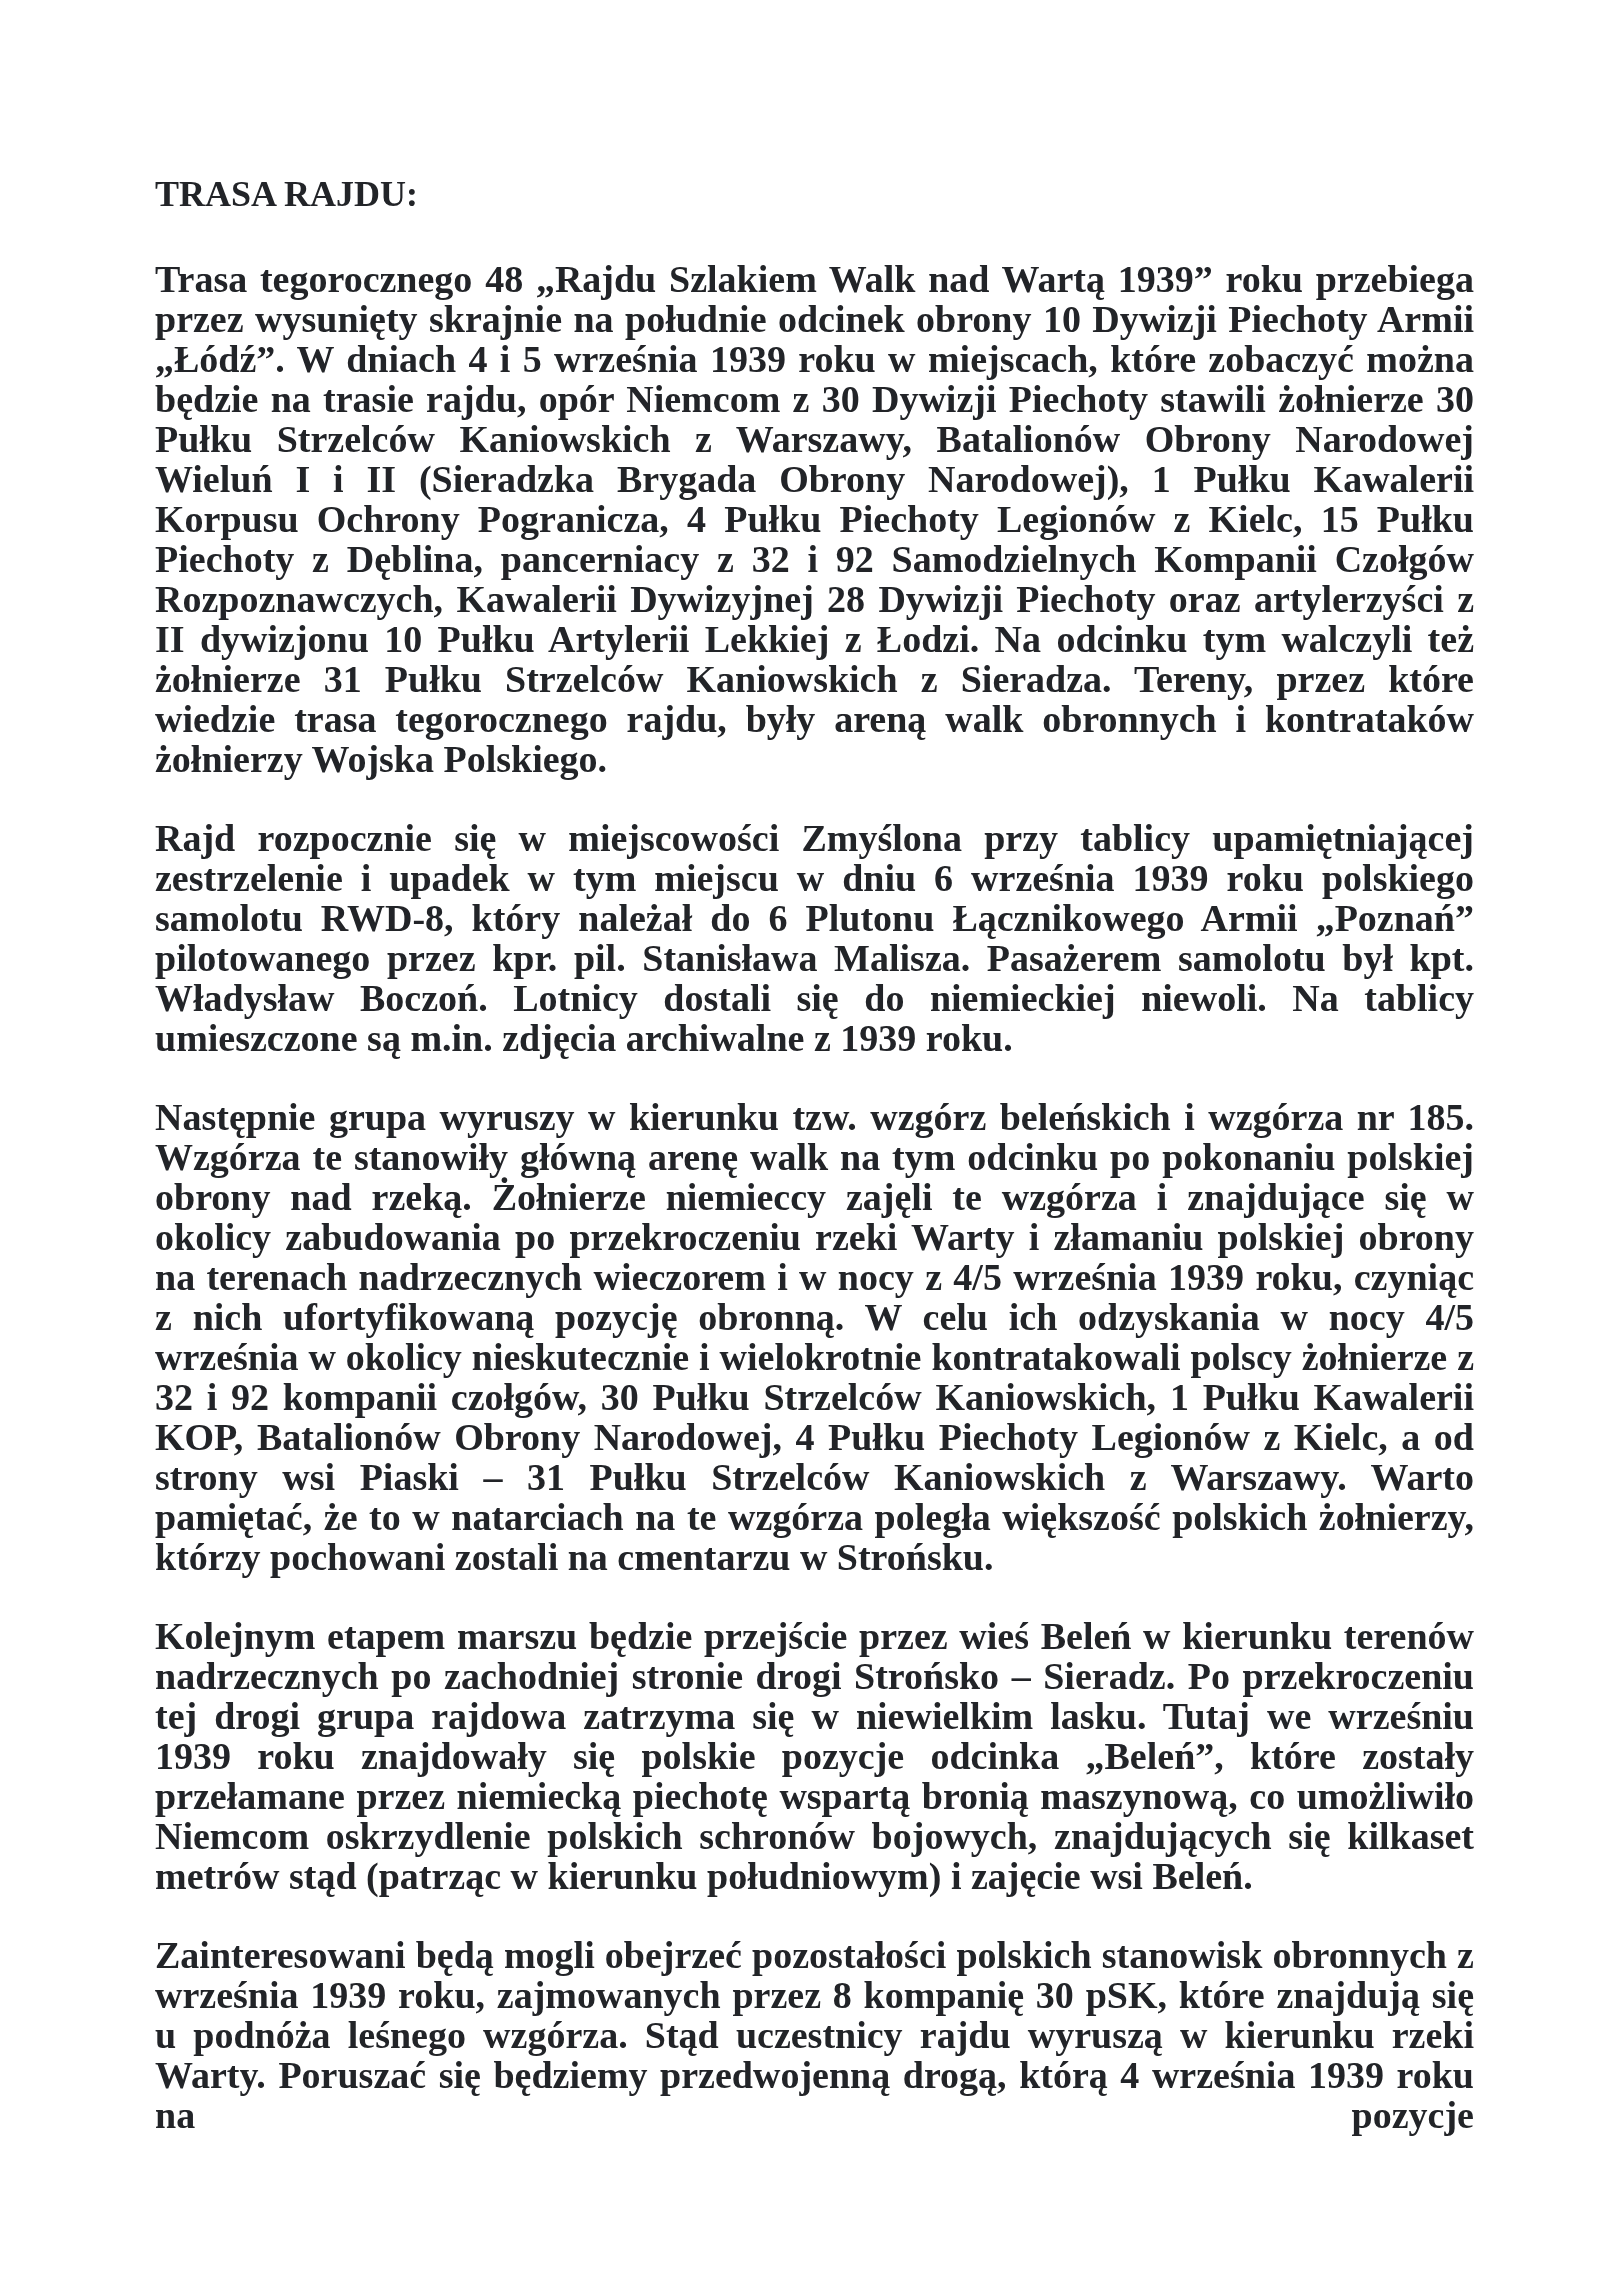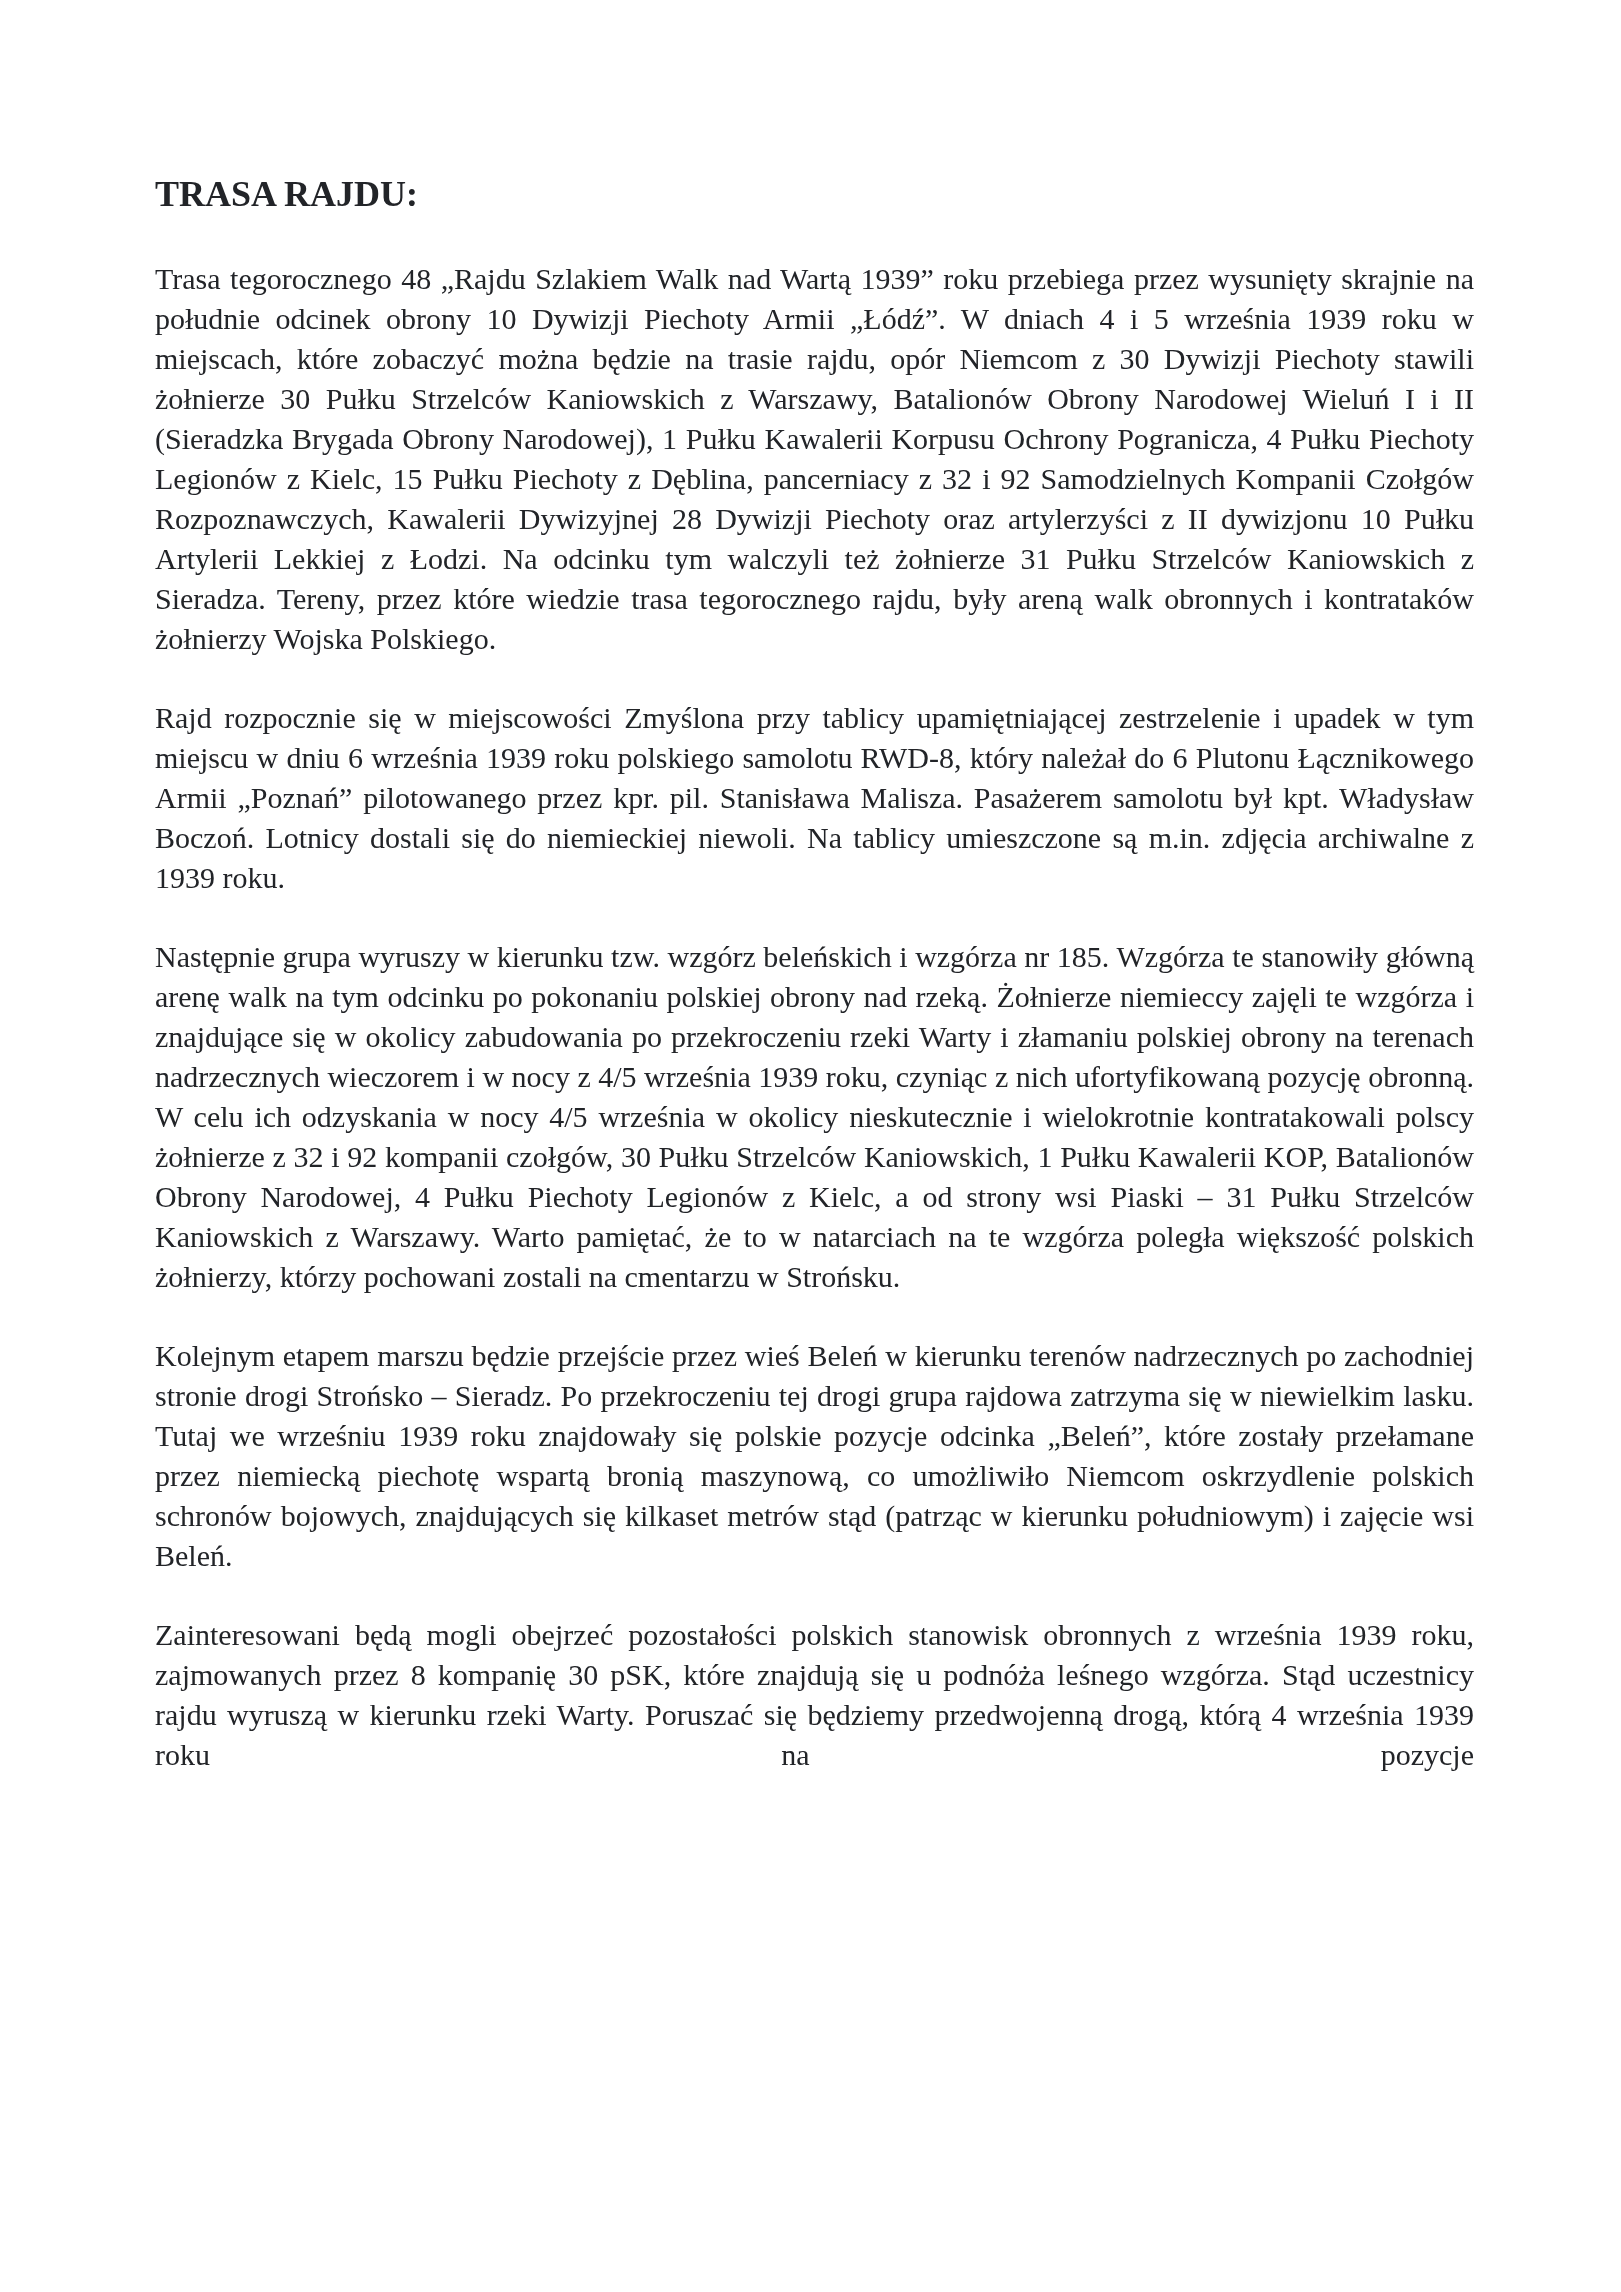--- a/index.html
+++ b/index.html
@@ -14,25 +14,26 @@
     margin-top: 48px;
   }
   .title {
     font-size: 36px;
     font-weight: bold;
     line-height: 43px;
     margin: 0 0 43px 0;
     letter-spacing: 0px;
   }
   .para {
-    font-size: 30px;
+    font-size: 38px;
     line-height: 40px;
     text-align: justify;
     margin: 0 0 39px 0;
     hyphens: none;
+    font-weight: bold;
   }
   .para.last { text-align: justify; text-align-last: justify; }
 </style>
 </head>
 <body>
 
 <div class="page">
   <h1 class="title">TRASA RAJDU:</h1>
   <p class="para">Trasa tegorocznego 48 „Rajdu Szlakiem Walk nad Wartą 1939” roku przebiega przez wysunięty skrajnie na południe odcinek obrony 10 Dywizji Piechoty Armii „Łódź”. W dniach 4 i 5 września 1939 roku w miejscach, które zobaczyć można będzie na trasie rajdu, opór Niemcom z 30 Dywizji Piechoty stawili żołnierze 30 Pułku Strzelców Kaniowskich z Warszawy, Batalionów Obrony Narodowej Wieluń I i II (Sieradzka Brygada Obrony Narodowej), 1 Pułku Kawalerii Korpusu Ochrony Pogranicza, 4 Pułku Piechoty Legionów z Kielc, 15 Pułku Piechoty z Dęblina, pancerniacy z 32 i 92 Samodzielnych Kompanii Czołgów Rozpoznawczych, Kawalerii Dywizyjnej 28 Dywizji Piechoty oraz artylerzyści z II dywizjonu 10 Pułku Artylerii Lekkiej z Łodzi. Na odcinku tym walczyli też żołnierze 31 Pułku Strzelców Kaniowskich z Sieradza. Tereny, przez które wiedzie trasa tegorocznego rajdu, były areną walk obronnych i kontrataków żołnierzy Wojska Polskiego.</p>
   <p class="para">Rajd rozpocznie się w miejscowości Zmyślona przy tablicy upamiętniającej zestrzelenie i upadek w tym miejscu w dniu 6 września 1939 roku polskiego samolotu RWD-8, który należał do 6 Plutonu Łącznikowego Armii „Poznań” pilotowanego przez kpr. pil. Stanisława Malisza. Pasażerem samolotu był kpt. Władysław Boczoń. Lotnicy dostali się do niemieckiej niewoli. Na tablicy umieszczone są m.in. zdjęcia archiwalne z 1939 roku.</p>

